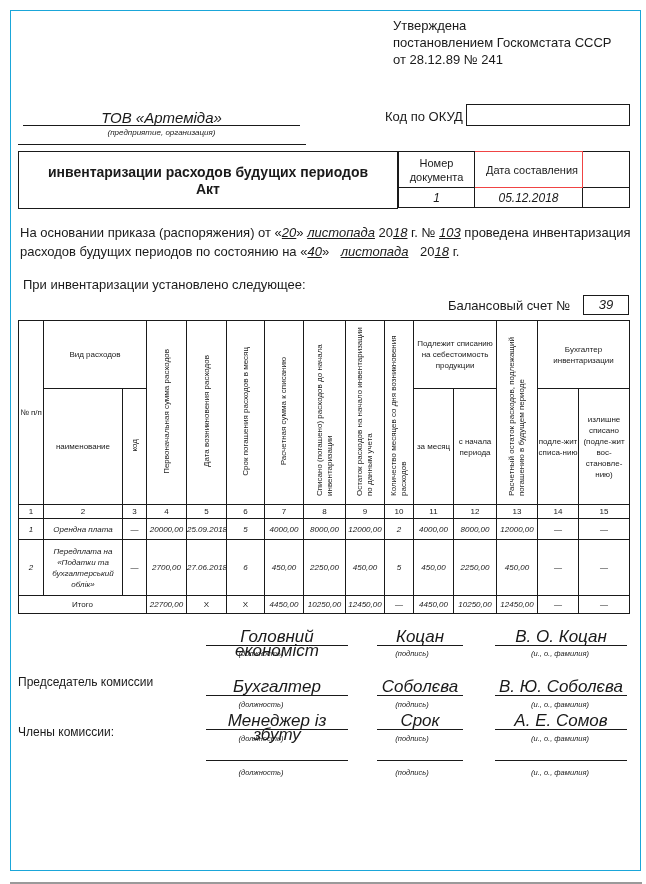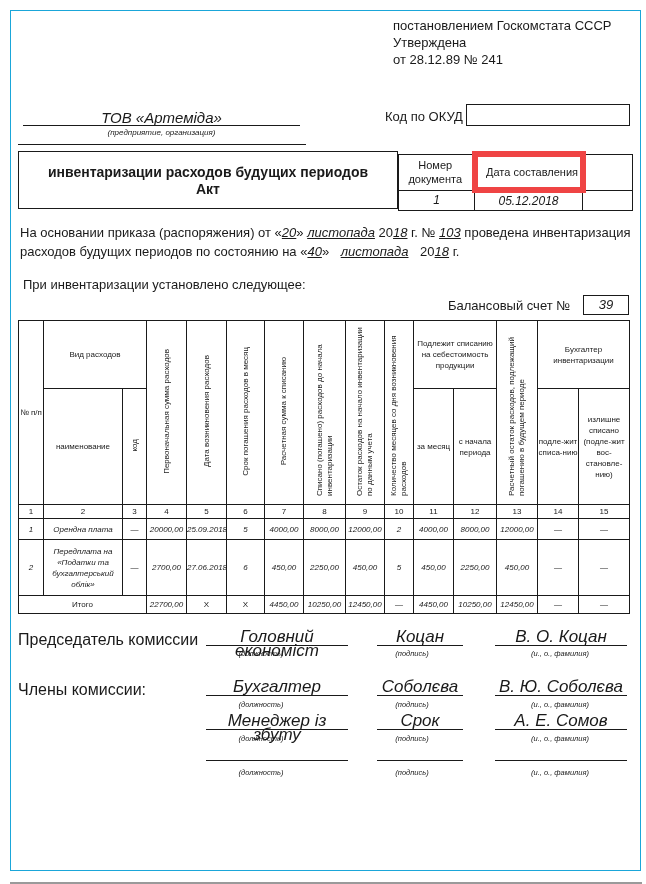--- a/index.html
+++ b/index.html
@@ -14,33 +14,33 @@
   .box{border:1px solid #1a1a1a;box-sizing:border-box;}
   .center{text-align:center;}
   .u{text-decoration:underline;font-style:italic;}
 
   table.inv{position:absolute;left:18px;top:320px;border-collapse:collapse;table-layout:fixed;width:611px;}
   table.inv td{border:1px solid #1a1a1a;padding:0;text-align:center;vertical-align:middle;font-size:8px;line-height:11px;overflow:hidden;}
   .vert{writing-mode:vertical-rl;transform:rotate(180deg);display:inline-block;white-space:normal;text-align:left;font-size:8px;line-height:10px;max-height:170px;}
   .hdr{font-size:8.5px;}
   .num td{height:13px;font-size:8.5px;}
   .data td{font-style:italic;font-size:8px;}
-  .sig-label{position:absolute;font-size:16px;}
+  .sig-label{position:absolute;font-size:12px;margin-top:44px;}
   .sig-line{position:absolute;border-bottom:1px solid #1a1a1a;text-align:center;font-style:italic;font-size:17px;line-height:14px;height:15px;}
   .sig-cap{position:absolute;font-size:7.5px;font-style:italic;text-align:center;}
 </style>
 </head>
 <body>
 
 <div class="frame"></div>
 <div class="bottom-rule"></div>
 
 <div class="abs t13" style="left:393px;top:17px;">
+  <div>Утверждена</div>
   <div>постановлением Госкомстата СССР</div>
-  <div>Утверждена</div>
   <div>от 28.12.89 № 241</div>
 </div>
 
 <div class="abs t13" style="left:385px;top:108px;">Код по ОКУД</div>
 <div class="abs box" style="left:466px;top:104px;width:164px;height:22px;"></div>
 
 <div class="abs uline center it" style="left:23px;top:110px;width:277px;font-size:15px;line-height:15px;">ТОВ «Артеміда»</div>
 <div class="abs small-it" style="left:23px;top:128px;width:277px;">(предприятие, организация)</div>
 <div class="abs" style="left:18px;top:144px;width:288px;border-top:1px solid #1a1a1a;"></div>
 
@@ -48,21 +48,21 @@
   <div class="center" style="font-weight:bold;font-size:14px;line-height:17px;padding-top:12px;">
     <div>инвентаризации расходов будущих периодов</div>
     <div>Акт</div>
   </div>
 </div>
 
 <table class="abs" style="left:398px;top:151px;border-collapse:collapse;">
   <tbody>
       <tr style="height:36px;">
     <td class="box center" style="width:76px;font-size:11px;line-height:14px;border:1px solid #1a1a1a;">Номер документа</td>
-    <td class="box center" style="width:108px;font-size:11px;border:6px solid #ef4444;padding-left:8px;">Дата составления</td>
+    <td class="box center" style="width:108px;font-size:11px;border:1px solid #ef4444;padding-left:8px;">Дата составления</td>
     <td style="width:44px;border:1px solid #1a1a1a;"></td>
   </tr>
   <tr style="height:20px;">
     <td class="center it" style="font-size:12px;border:1px solid #1a1a1a;">1</td>
     <td class="center it" style="font-size:12px;border:1px solid #1a1a1a;">05.12.2018</td>
     <td style="border:1px solid #1a1a1a;"></td>
   </tr>
 </tbody>
   </table>
 

